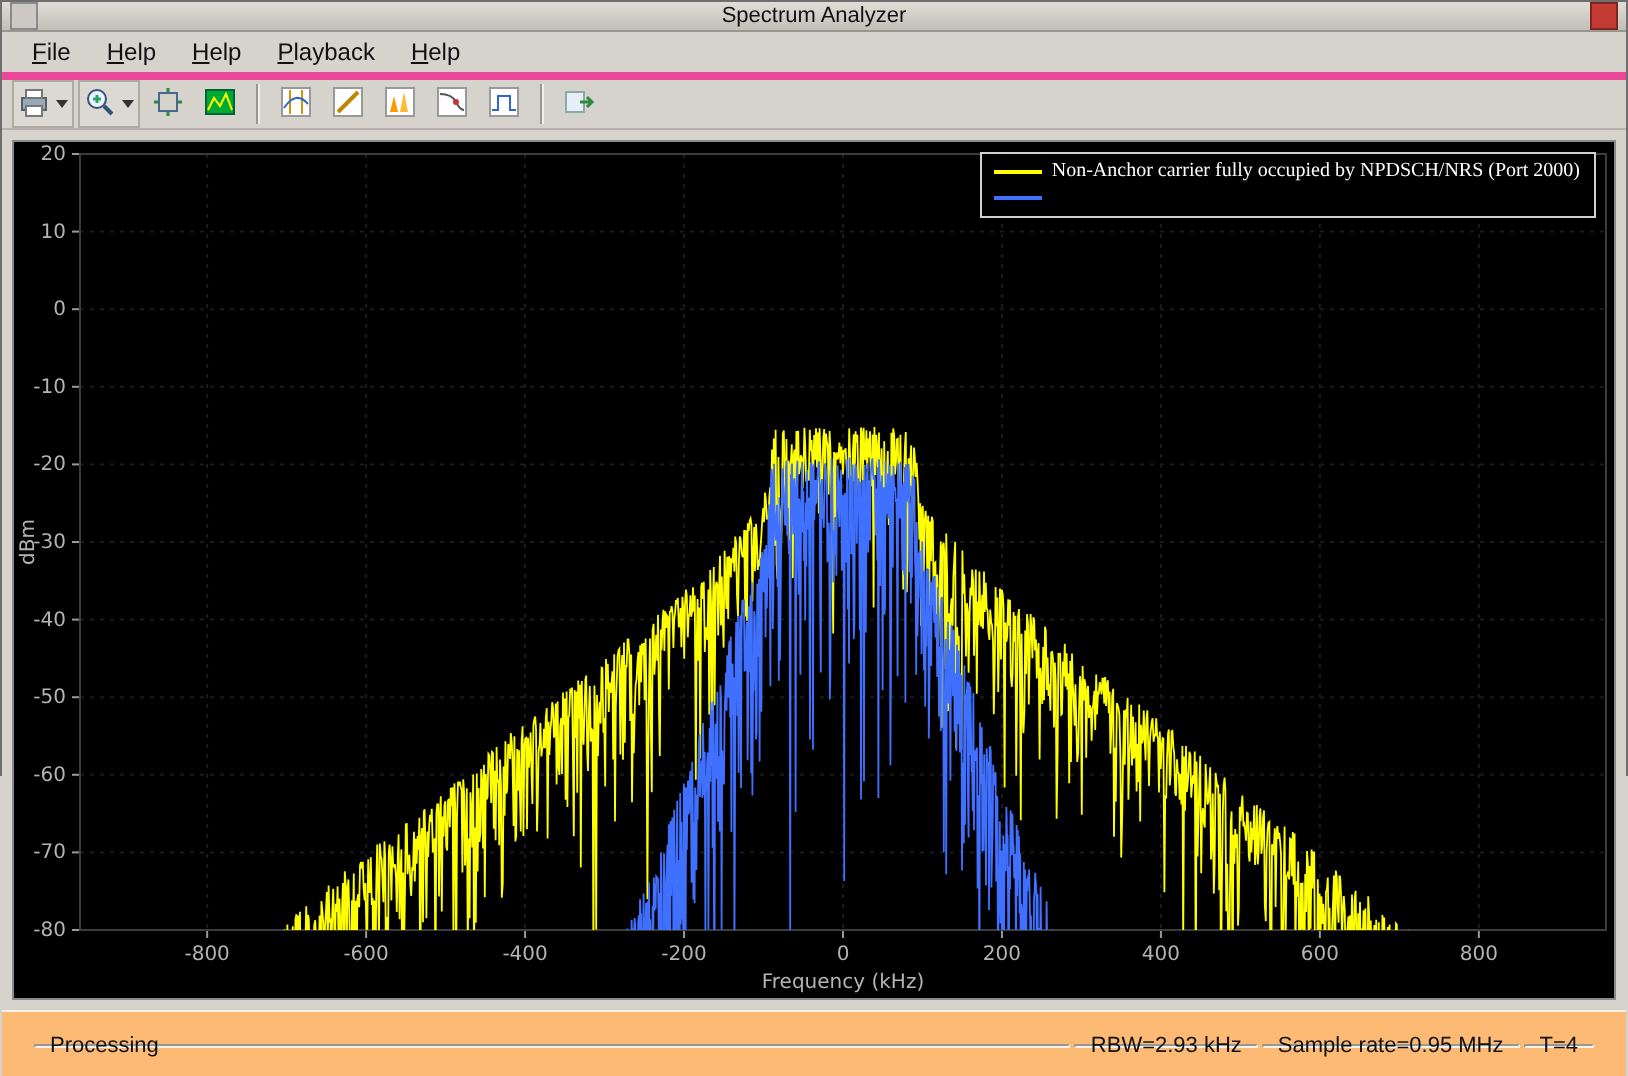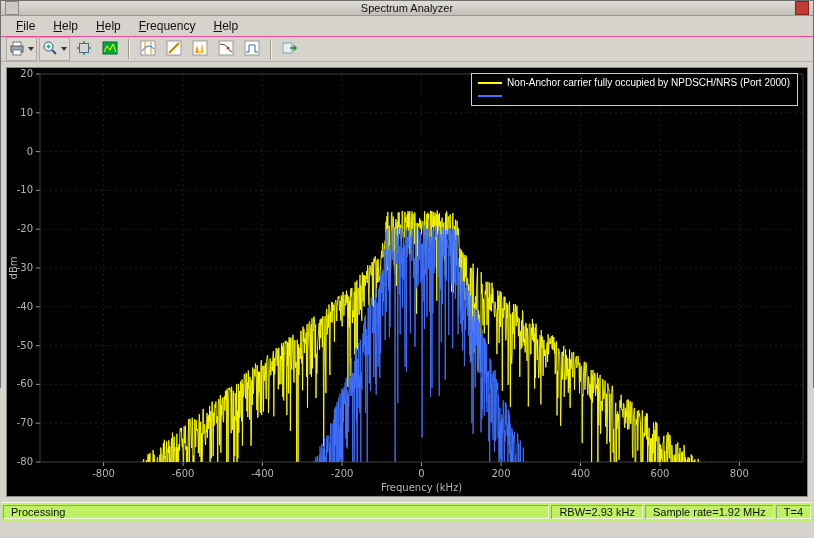--- a/index.html
+++ b/index.html
@@ -8,63 +8,63 @@
   .window{width:814px;height:388px;border:1px solid #6e6e6e;display:flex;flex-direction:column;background:#d6d3cd}
 
   
   .titlebar{height:20px;background:linear-gradient(#e0ddd6,#c2bfb8);border-bottom:1px solid #9a9791;
     display:flex;align-items:center;font-size:11px;color:#111}
   .titlebar .title{flex:1;text-align:center}
   .win-btn{width:14px;height:14px;margin:0 4px;border:1px solid #8a8a8a;background:#ccc9c2;flex:none}
   .win-btn.close{background:#c43b33;border-color:#7d2620}
 
   
-  .menubar{height:24px;display:flex;align-items:center;background:#d6d3cd;border-bottom:1px solid #ec4899;padding-left:6px}
+  .menubar{height:24px;display:flex;align-items:center;background:#d6d3cd;border-bottom:4px solid #ec4899;padding-left:6px}
   .menu-item{padding:3px 9px;font-size:12px;color:#111;cursor:default}
   .menu-item::first-letter{text-decoration:underline}
 
   
   .toolbar{height:30px;display:flex;align-items:center;background:#d6d3cd;border-bottom:1px solid #b5b2ac;padding-left:5px;gap:2px}
   .tb-btn{height:24px;min-width:24px;display:flex;align-items:center;justify-content:center;border:1px solid transparent;background:transparent}
   .tb-btn.split{border:1px solid #aeaba5;background:#dcd9d3;padding:0 2px}
   .caret{width:0;height:0;border-left:3px solid transparent;border-right:3px solid transparent;border-top:4px solid #333;margin-left:3px}
   .tb-sep{width:2px;height:20px;border-left:1px solid #9a9791;border-right:1px solid #f2efe9;margin:0 4px}
 
   
   .plot-region{flex:1;padding:5px;background:#d6d3cd}
   .plot-black{position:relative;width:802px;height:430px;background:#000;border:1px solid #8a8a8a;overflow:hidden}
   #plot-svg{position:absolute;left:0;top:0;display:block}
   #plot-svg text.tick{fill:#b4b4b4;font:10px "DejaVu Sans",sans-serif}
   #plot-svg text.axlabel{fill:#b4b4b4;font:10px "DejaVu Sans",sans-serif}
   .legend{position:absolute;top:5px;right:9px;background:#000;border:1px solid #d0d0d0;padding:2px 7px 3px 6px}
   .legend-row{display:flex;align-items:center;height:13px}
   .legend-line{display:inline-block;width:24px;border-top:2px solid #ff0;margin-right:5px}
-  .legend-label{font-size:10px;color:#fff;white-space:nowrap;font-family:Liberation Sans, sans-serif}
-
-  
-  .statusbar{height:22px;display:flex;align-items:stretch;background:#bef264;border-top:1px solid #f5f2ec;padding:2px;gap:2px;font-size:11px;color:#111}
+  .legend-label{font-size:10px;color:#fff;white-space:nowrap;font-family:Liberation Serif, serif}
+
+  
+  .statusbar{height:22px;display:flex;align-items:stretch;background:#fdba74;border-top:1px solid #f5f2ec;padding:16px;gap:2px;font-size:11px;color:#111}
   .cell{border:1px solid;border-color:#9a9791 #f5f2ec #f5f2ec #9a9791;display:flex;align-items:center;padding:0 7px;white-space:nowrap}
   .cell.grow{flex:1}
 </style>
 </head>
 <body>
 
 <div class="window">
 
   <div class="titlebar">
     <div class="win-btn"></div>
     <div class="title">Spectrum Analyzer</div>
     <div class="win-btn close"></div>
   </div>
 
   <div class="menubar">
     <span class="menu-item">File</span>
     <span class="menu-item">Help</span>
     <span class="menu-item">Help</span>
-    <span class="menu-item">Frequency</span>
+    <span class="menu-item">Playback</span>
     <span class="menu-item">Help</span>
   </div>
 
   <div class="toolbar">
     <button class="tb-btn split">
       <span><svg width="16" height="16">
             <rect x="2" y="6" width="12" height="6" fill="#9aa7b8" stroke="#55606e"></rect>
             <rect x="4" y="2" width="8" height="4" fill="#fff" stroke="#777"></rect>
             <rect x="4" y="10" width="8" height="5" fill="#fff" stroke="#777"></rect>
           </svg></span>
@@ -219,17 +219,17 @@
         <div class="legend-row">
           <span class="legend-line" id="legend-line-1" style="border-top-color: rgb(64, 112, 255);"></span>
         </div>
       </div>
     </div>
   </div>
 
   <div class="statusbar">
     <div class="cell grow">Processing</div>
     <div class="cell">RBW=2.93 kHz</div>
-    <div class="cell">Sample rate=1.92 MHz</div>
+    <div class="cell">Sample rate=0.95 MHz</div>
     <div class="cell">T=4</div>
   </div>
 
 </div>
 
 </body></html>

